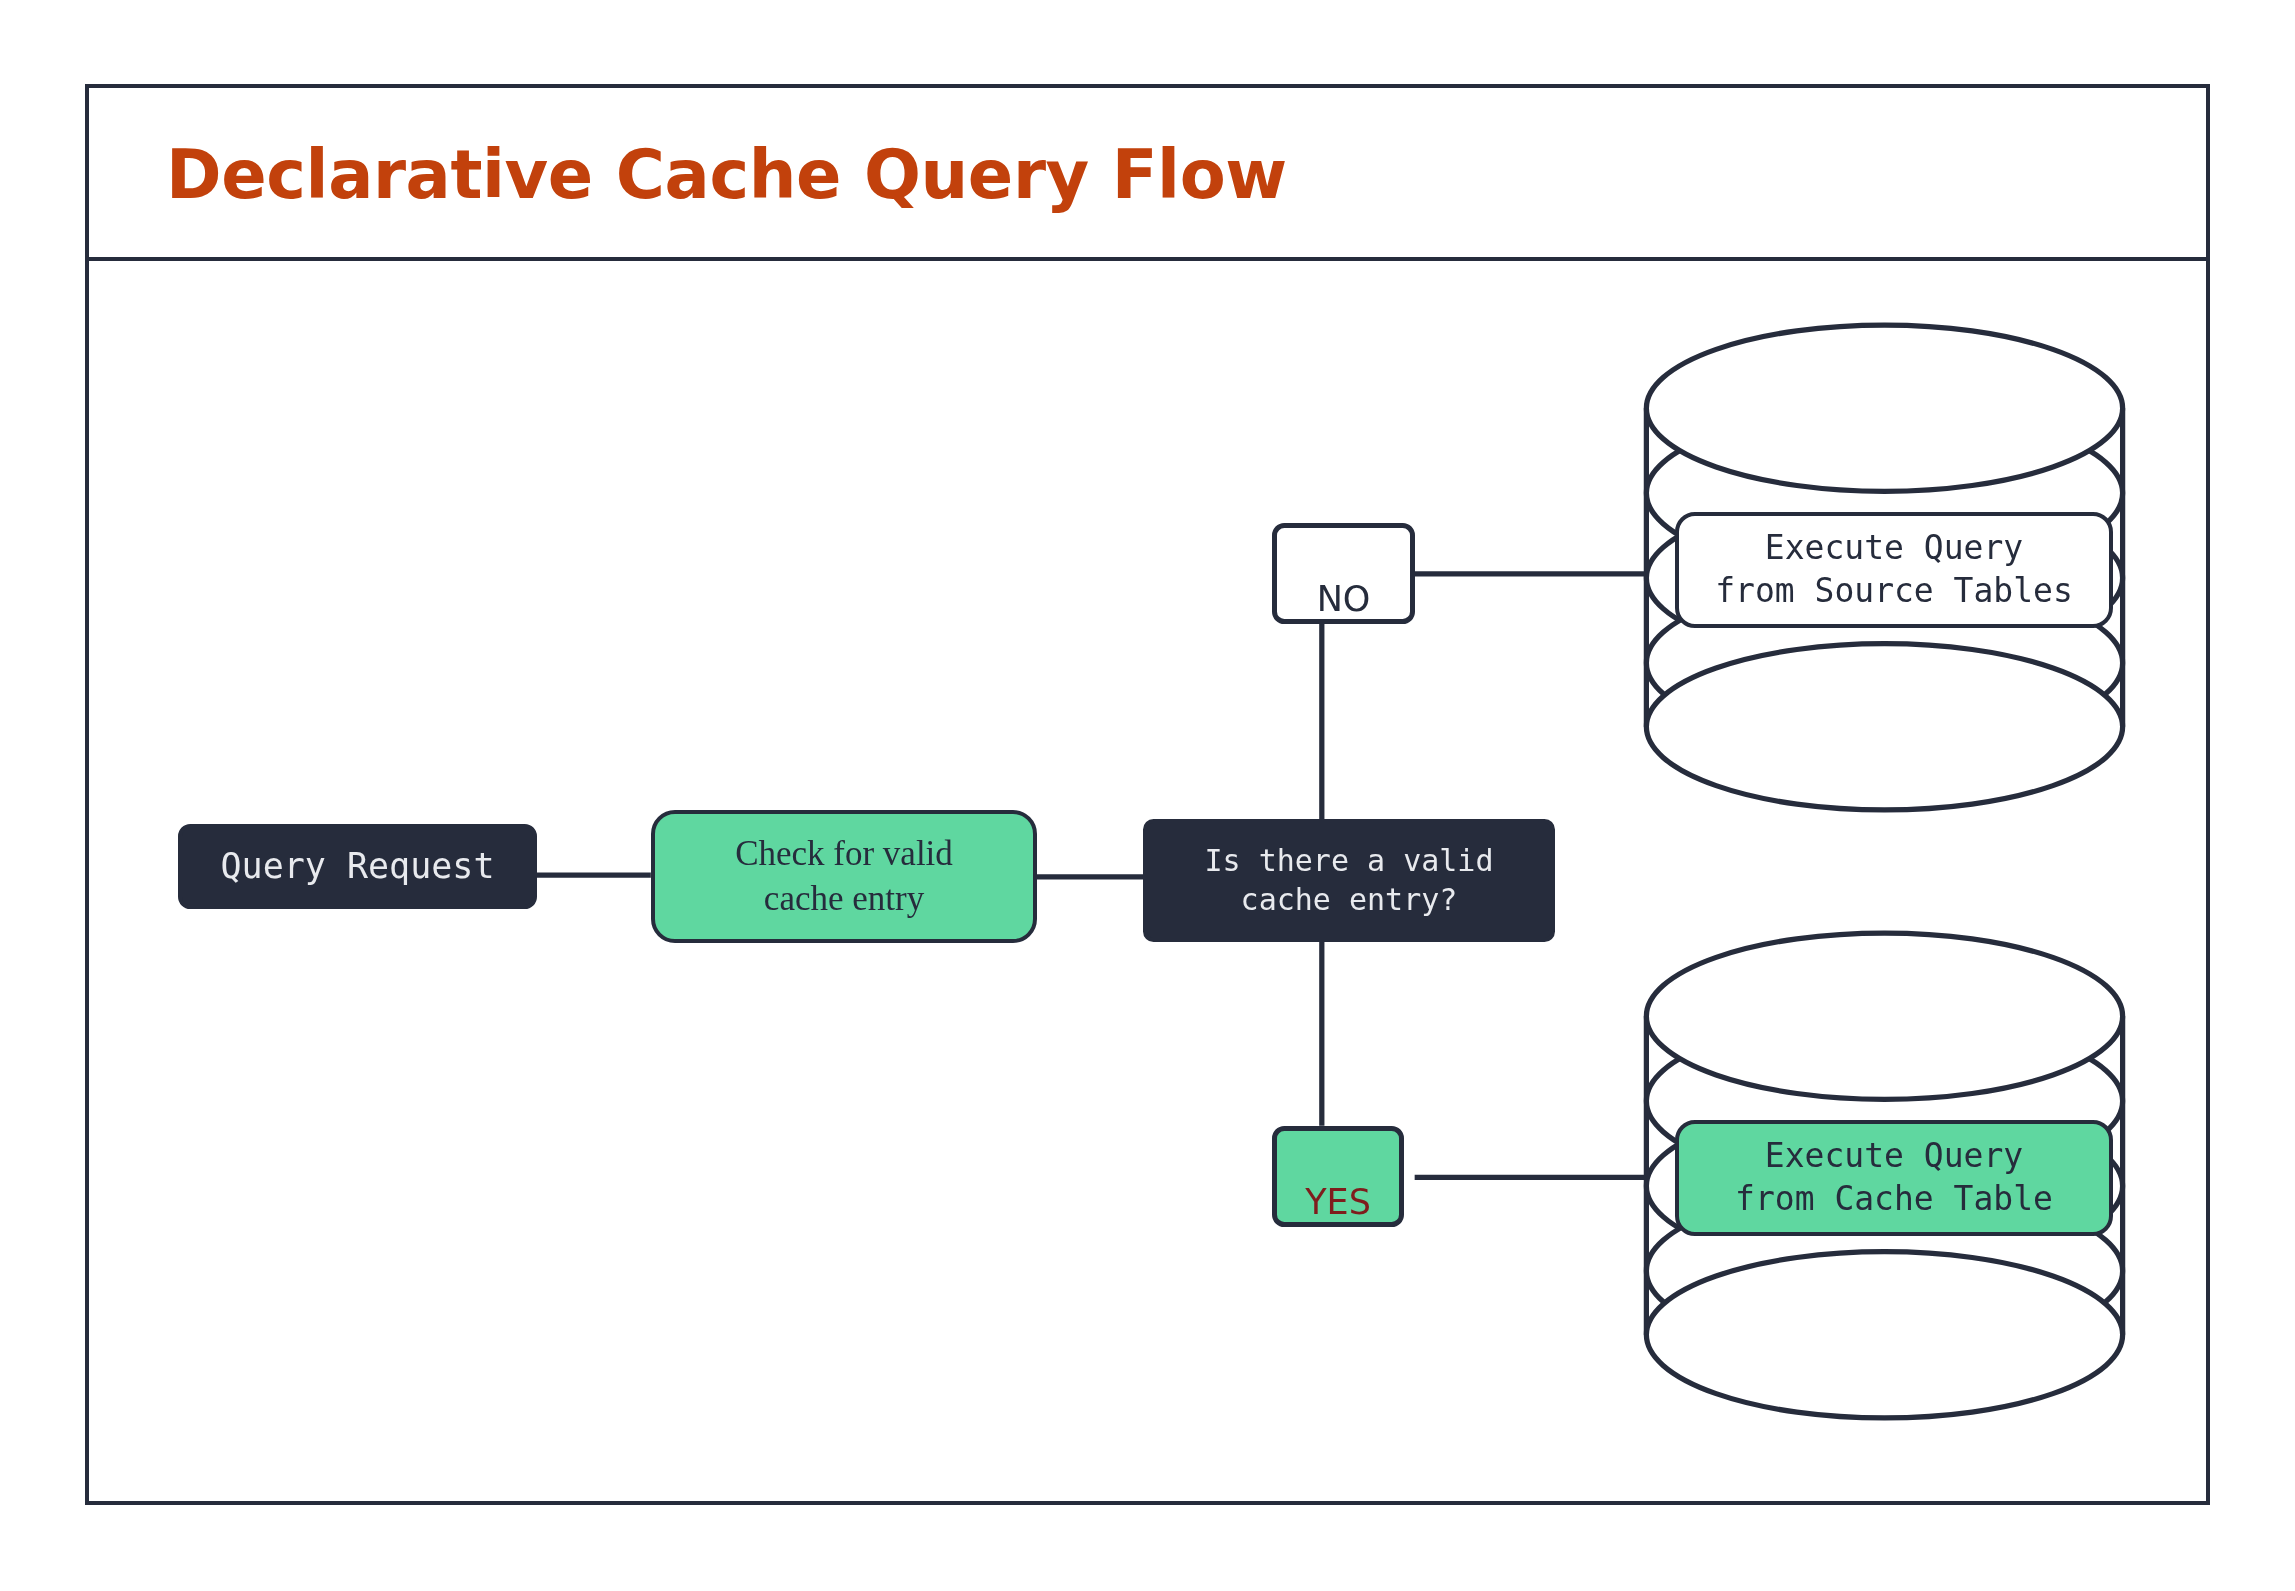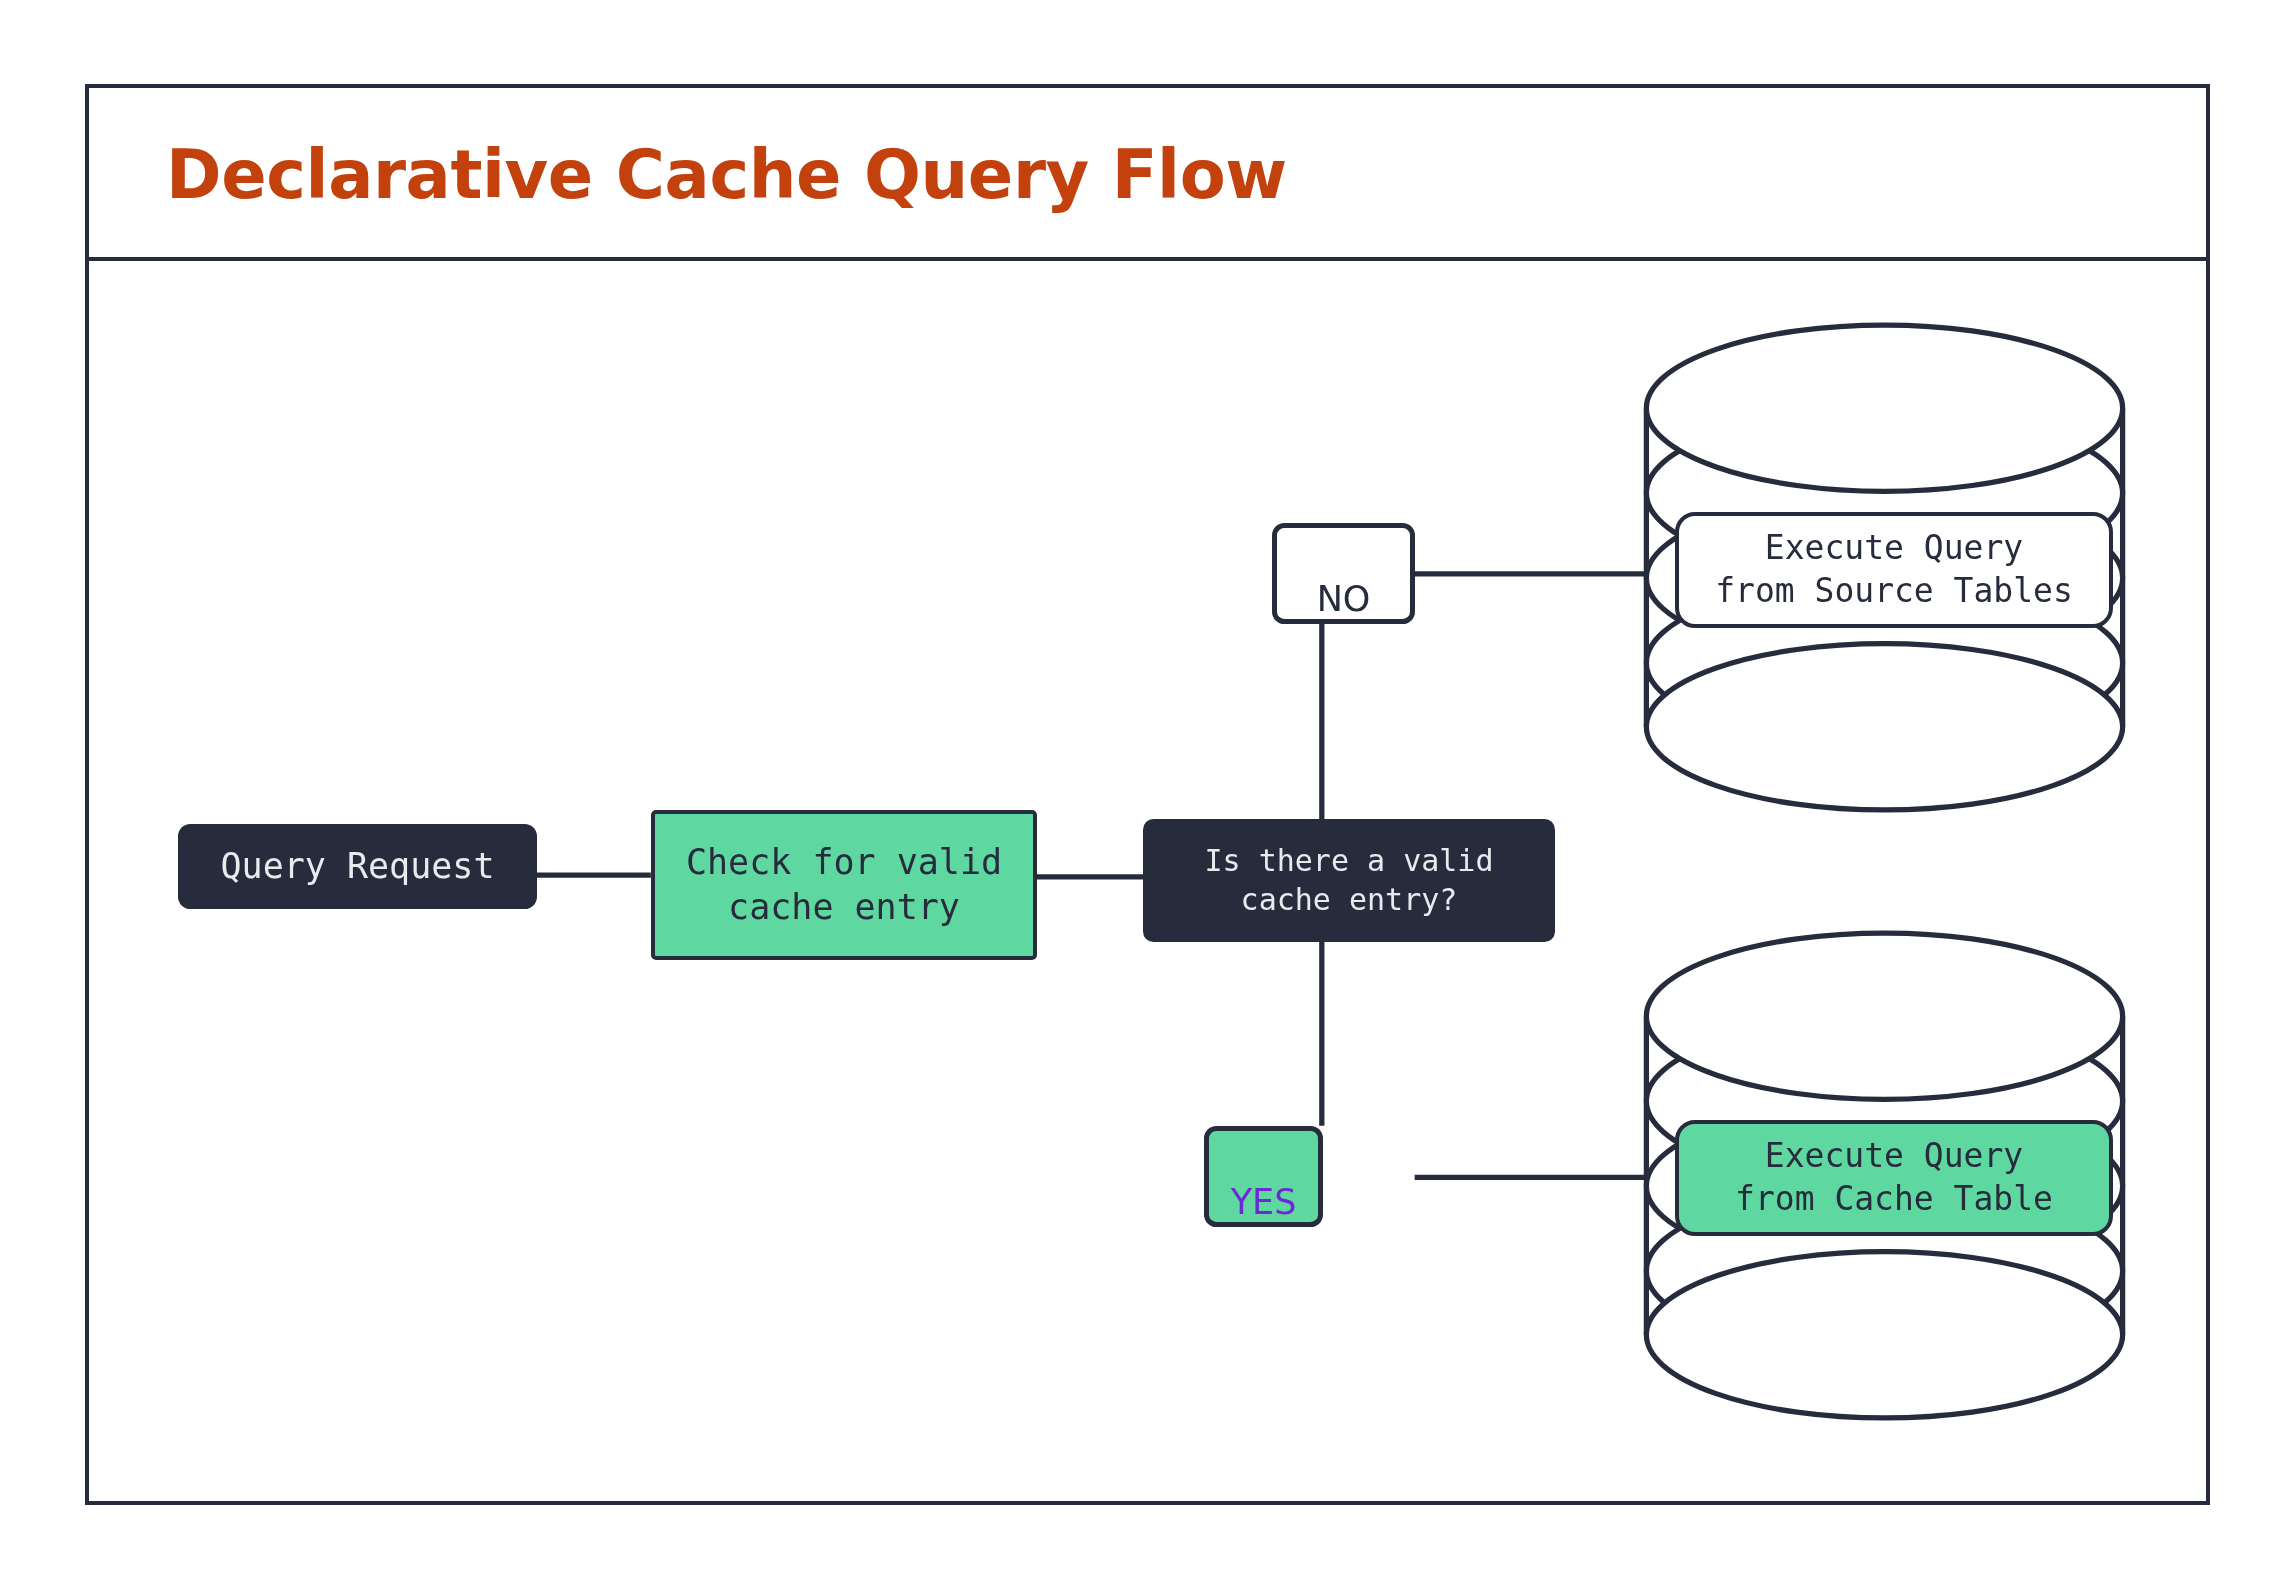--- a/index.html
+++ b/index.html
@@ -21,28 +21,28 @@
 
   .node{position:absolute;box-sizing:border-box;display:flex;
         align-items:center;justify-content:center;text-align:center;
         font-family:"DejaVu Sans Mono",monospace;border:4.4px solid #262c3c;}
   .node .lbl{white-space:pre-line;line-height:1.28;}
 
   .node-dark{background:#262c3c;color:#e8eaee;border-color:#262c3c;}
   .node-green{background:#5fd7a0;color:#262c3c;border-color:#262c3c;}
 
   #n-query   {left:178px;  top:824px;  width:359px; height:85px; border-radius:12.3px; font-size:35px;}
-  #n-check   {left:651px;  top:810px;  width:386px; height:150px; border-radius:5px; font-size:35px;}
+  #n-check   {left:651px;  top:810px;  width:386px; height:133px; border-radius:24px; font-size:35px;font-family:Liberation Serif, serif;}
   #n-decide  {left:1143px; top:819px;  width:412px; height:123px; border-radius:10.5px; font-size:30px;}
 
   .branch{position:absolute;box-sizing:border-box;display:flex;align-items:flex-end;
           justify-content:center;border:5.3px solid #262c3c;border-radius:12.3px;
           font-family:"DejaVu Sans",sans-serif;font-size:35px;}
   #b-no  {left:1272px; top:523px;  width:143px; height:101px; background:#ffffff;color:#262c3c;}
-  #b-yes {left:1204px; top:1126px; width:119px; height:101px; background:#5fd7a0;color:#6d28d9;}
+  #b-yes {left:1272px; top:1126px; width:132px; height:101px; background:#5fd7a0;color:#7f1d1d;}
 
   .cyl{position:absolute;}
   #cyl-top {left:1635px; top:322px;}
   #cyl-bot {left:1635px; top:930px;}
 
   .cyl-label{position:absolute;box-sizing:border-box;display:flex;
              align-items:center;justify-content:center;text-align:center;
              border:4.4px solid #262c3c;border-radius:20px;
              font-family:"DejaVu Sans Mono",monospace;font-size:33px;line-height:1.3;}
   #lbl-source{left:1675px; top:512px;  width:438px; height:116px; background:#ffffff;color:#262c3c;}

